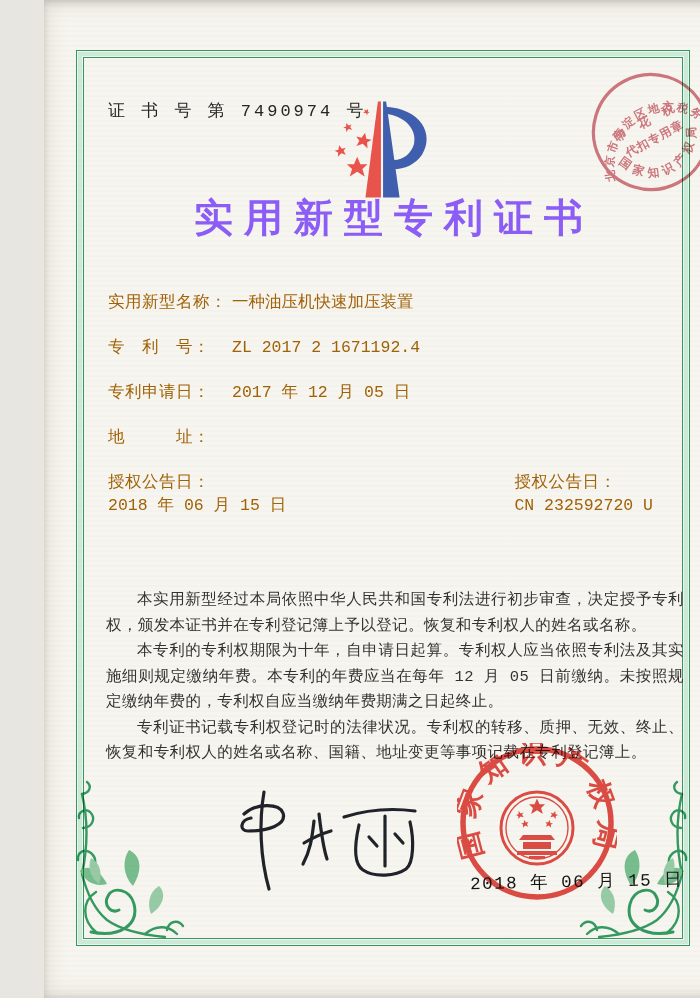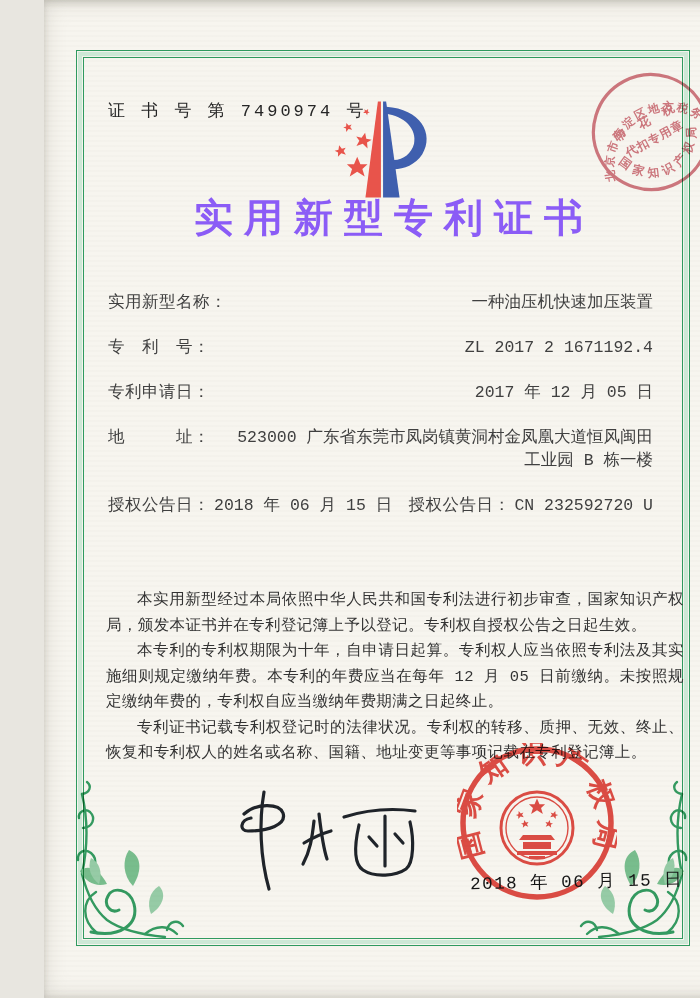--- a/index.html
+++ b/index.html
@@ -16,26 +16,26 @@
     background:repeating-linear-gradient(180deg,rgba(90,85,70,.018) 0 2px,transparent 2px 5px);
   }
   
   .frame{position:absolute;left:32px;top:50px;right:54px;bottom:52px;border:1.5px solid #2f9a5f;z-index:1;}
   .frame::before{content:"";position:absolute;inset:1px;border:4px solid #cde8d6;}
   .frame::after{content:"";position:absolute;inset:6px;border:1px solid #2f9a5f;}
   .cert-no{position:absolute;left:64px;top:99px;font-size:17px;letter-spacing:3px;color:#262626;z-index:2;}
   .logo{position:absolute;left:276px;top:97px;width:124px;height:104px;z-index:2;}
   .title{position:absolute;left:0;top:191px;width:100%;text-align:center;font-size:39px;font-weight:600;
          letter-spacing:11px;color:#8b5cf6;z-index:2;}
-  .fields{position:absolute;left:64px;top:291px;width:545px;font-size:16.5px;line-height:23px;color:#404040;z-index:2;}
+  .fields{position:absolute;left:64px;top:291px;width:545px;font-size:16.5px;line-height:23px;color:#a16207;z-index:2;}
   .frow{display:flex;margin-bottom:22px;}
   .frow .lbl{flex:0 0 124px;letter-spacing:.5px;white-space:nowrap;}
-  .frow .val{flex:1;text-align:right;}
+  .frow .val{flex:1;}
   .frow.grant{justify-content:space-between;margin-bottom:0;}
-  .pair{display:flex;}
+  .pair{display:flex;flex-direction:column;}
   .pair .lbl{flex:0 0 auto;margin-right:4px;}
   .paras{position:absolute;left:62px;top:588px;width:578px;font-size:15.5px;line-height:25.5px;
          color:#333;text-align:justify;z-index:2;}
   .paras p{margin:0;text-indent:2em;letter-spacing:.4px;}
   .signer{position:absolute;left:64px;top:836px;font-size:17.5px;line-height:33px;color:#222;z-index:2;}
   .signature{position:absolute;left:182px;top:786px;width:200px;height:110px;z-index:2;mix-blend-mode:multiply;}
   .seal{position:absolute;left:413px;top:743px;width:160px;height:160px;z-index:4;opacity:.92;mix-blend-mode:multiply;}
   .seal-arc{font-size:27px;letter-spacing:10px;fill:#e04038;font-weight:600;}
   .seal-date{position:absolute;left:426px;top:869px;font-size:17.5px;letter-spacing:1.5px;color:#141414;
              transform:rotate(-1.2deg);z-index:5;}
@@ -124,36 +124,35 @@
     <div class="frow">
       <span class="lbl">专　利　号：</span>
       <span class="val">ZL 2017 2 1671192.4</span>
     </div>
     <div class="frow">
       <span class="lbl">专利申请日：</span>
       <span class="val">2017 年 12 月 05 日</span>
     </div>
     <div class="frow">
       <span class="lbl">地　　　址：</span>
-      <span class="val">523000 广东省东莞市凤岗镇黄洞村金凤凰大道恒风闽田工业园 B 栋一楼</span>
     </div>
     <div class="frow grant">
       <span class="pair">
         <span class="lbl">授权公告日：</span>
         <span class="val">2018 年 06 月 15 日</span>
       </span>
       <span class="pair">
         <span class="lbl">授权公告日：</span>
         <span class="val">CN 232592720 U</span>
       </span>
     </div>
   </div>
 
   <div class="paras">
-    <p>本实用新型经过本局依照中华人民共和国专利法进行初步审查，国家知识产权局，颁发本证书并在专利登记簿上予以登记。专利权自授权公告之日起生效。</p>
+    <p>本实用新型经过本局依照中华人民共和国专利法进行初步审查，决定授予专利权，颁发本证书并在专利登记簿上予以登记。恢复和专利权人的姓名或名称。</p>
     <p>本专利的专利权期限为十年，自申请日起算。专利权人应当依照专利法及其实施细则规定缴纳年费。本专利的年费应当在每年 12 月 05 日前缴纳。未按照规定缴纳年费的，专利权自应当缴纳年费期满之日起终止。</p>
     <p>专利证书记载专利权登记时的法律状况。专利权的转移、质押、无效、终止、恢复和专利权人的姓名或名称、国籍、地址变更等事项记载在专利登记簿上。</p>
   </div>
 
 
   <svg class="signature" viewBox="0 0 200 108" fill="none" stroke="#20252c" stroke-width="3.2" stroke-linecap="round">
     <path d="M38,5 C33,34 34,70 43,102"></path>
     <path d="M18,27 C30,16 53,16 57,26 C61,38 42,44 22,44 C13,44 14,33 25,31"></path>
     <path d="M88,34 C86,52 84,64 77,77"></path>
     <path d="M78,56 C88,50 98,46 105,44"></path>

